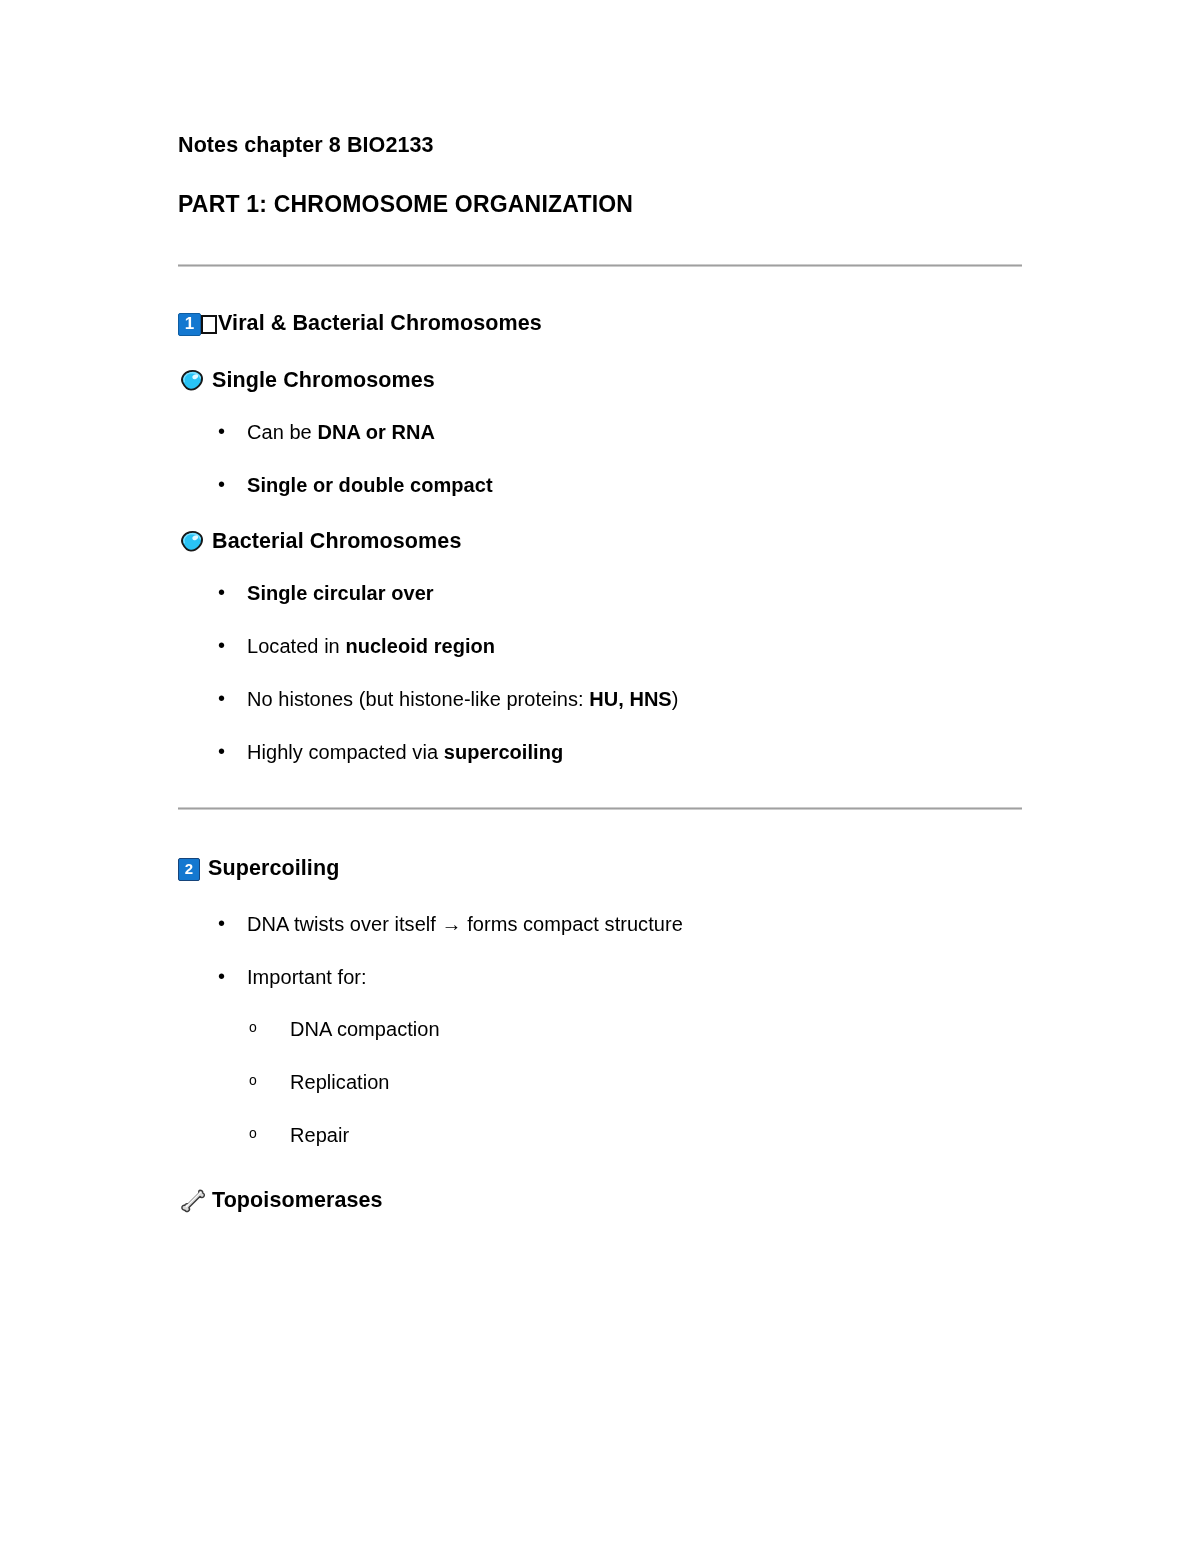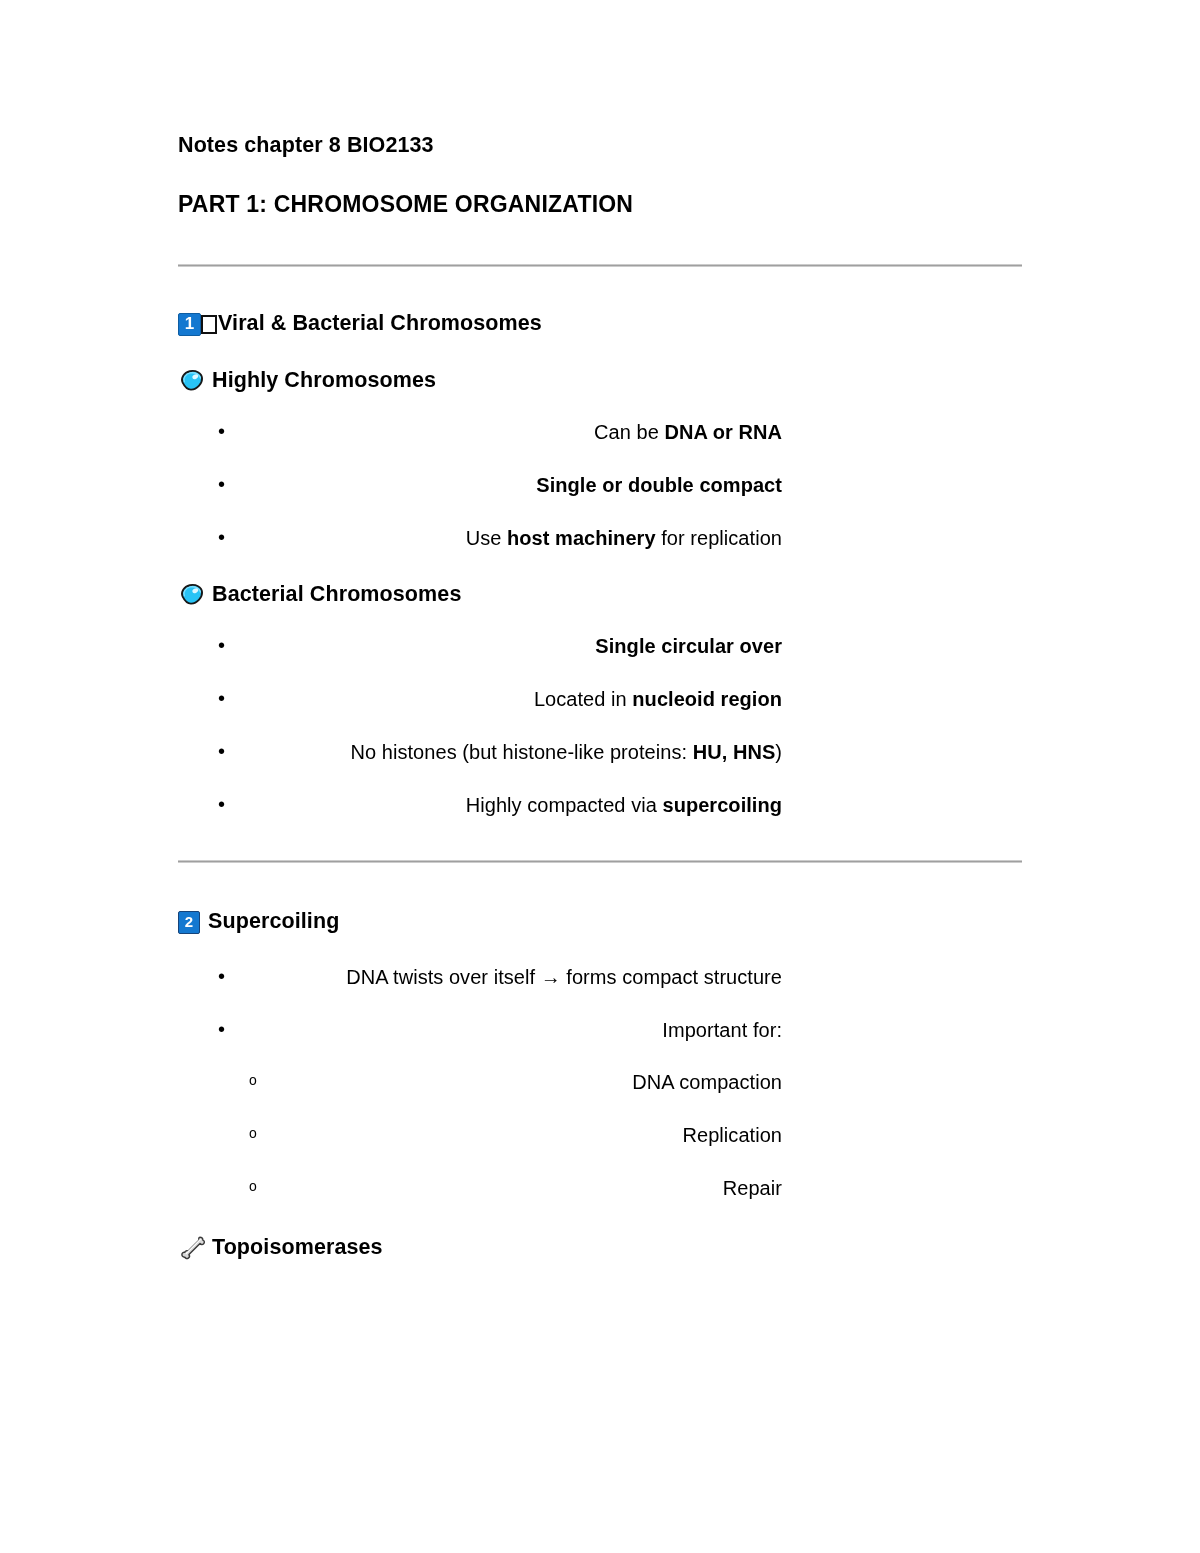--- a/index.html
+++ b/index.html
@@ -114,21 +114,20 @@
     flex: none;
     margin-right: 5px;
     display: inline-block;
   }
 
   
   ul.lvl1 {
     list-style: none;
     margin: 0;
     padding: 0;
-    text-align: right;
   }
   ul.lvl1 > li {
     position: relative;
     font-size: 20px;
     line-height: 1.25;
     padding-left: 69px;
     margin-bottom: 28px;
     letter-spacing: 0.05px;
   }
   ul.lvl1 > li:last-child { margin-bottom: 0; }
@@ -147,21 +146,21 @@
     padding: 0;
   }
   ul.lvl2 > li {
     position: relative;
     font-size: 20px;
     line-height: 1.25;
     padding-left: 43px;
     margin-bottom: 28px;
     letter-spacing: 0.05px;
   }
-  ul.lvl2 > li:last-child { margin-bottom: 2px; }
+  ul.lvl2 > li:last-child { margin-bottom: 8px; }
   ul.lvl2 > li::before {
     content: "o";
     position: absolute;
     left: 2px;
     top: 2px;
     font-size: 14px;
     line-height: 1.25;
   }
 
   b, strong { font-weight: 700; }
@@ -186,27 +185,26 @@
   </div>
 
   <div class="sec-head sub">
     <span class="microbe">
       <svg viewBox="0 0 32 32" width="27" height="27" aria-hidden="true">
         <path d="M5.5 18.5 C3 13.5 7 6.5 14 5 C21 3.5 28 7 28.5 13 C29 19 23 26.5 15.5 26.8 C10 27 7.5 22.5 5.5 18.5 Z" fill="#29c3f5" stroke="#171717" stroke-width="2.2" stroke-linejoin="round"></path>
         <path d="M7.5 17.5 C5.5 13.5 9 8 14.5 7 C20 6 25.5 8.5 26.5 13" fill="none" stroke="#7fe0ff" stroke-width="1.6" stroke-linecap="round"></path>
         <ellipse cx="20.5" cy="11.5" rx="3.6" ry="2.6" fill="#dff7ff" transform="rotate(-28 20.5 11.5)"></ellipse>
       </svg>
     </span>
-    <span>Highly Chromosomes</span>
+    <span>Single Chromosomes</span>
   </div>
 
   <ul class="lvl1 list-after-head">
     <li>Can be <b>DNA or RNA</b></li>
     <li><b>Single or double compact</b></li>
-    <li>Use <b>host machinery</b> for replication</li>
   </ul>
 
   <div class="block-gap"></div>
 
   <div class="sec-head sub">
     <span class="microbe">
       <svg viewBox="0 0 32 32" width="27" height="27" aria-hidden="true">
         <path d="M5.5 18.5 C3 13.5 7 6.5 14 5 C21 3.5 28 7 28.5 13 C29 19 23 26.5 15.5 26.8 C10 27 7.5 22.5 5.5 18.5 Z" fill="#29c3f5" stroke="#171717" stroke-width="2.2" stroke-linejoin="round"></path>
         <path d="M7.5 17.5 C5.5 13.5 9 8 14.5 7 C20 6 25.5 8.5 26.5 13" fill="none" stroke="#7fe0ff" stroke-width="1.6" stroke-linecap="round"></path>
         <ellipse cx="20.5" cy="11.5" rx="3.6" ry="2.6" fill="#dff7ff" transform="rotate(-28 20.5 11.5)"></ellipse>

